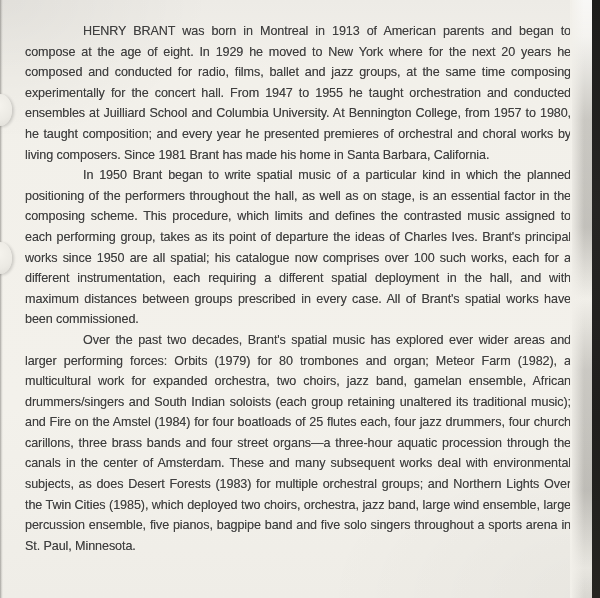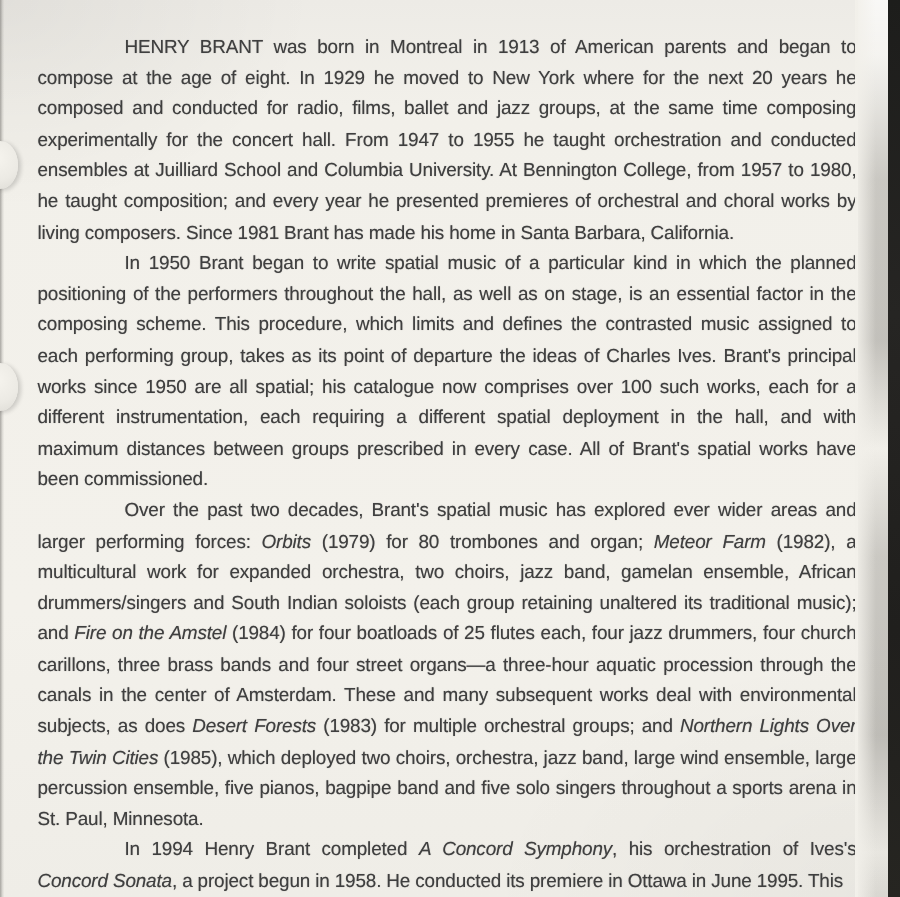--- a/index.html
+++ b/index.html
@@ -29,21 +29,20 @@
     color: #3f3f3f;
     text-align: justify;
     text-shadow: 0 0 0.6px rgba(63,63,63,0.55);
   }
   .text-block p.para {
     margin: 0;
     padding: 0;
     text-indent: 58px;
   }
   .text-block .it {
-    font-style: italic;
     margin-top: 44px;
   }
   
   .curl-shadow {
     position: absolute;
     top: 0;
     right: 7px;
     width: 21px;
     height: 100%;
     background:
@@ -99,21 +98,20 @@
   .bump-bottom { top: 242px; }
 </style>
 </head>
 <body>
 
 <div class="page">
   <div class="text-block">
       <p class="para"><span>HENRY BRANT was born in Montreal in 1913 of American parents and began to compose at the age of eight. In 1929 he moved to New York where for the next 20 years he composed and conducted for radio, films, ballet and jazz groups, at the same time composing experimentally for the concert hall. From 1947 to 1955 he taught orchestration and conducted ensembles at Juilliard School and Columbia University. At Bennington College, from 1957 to 1980, he taught composition; and every year he presented premieres of orchestral and choral works by living composers. Since 1981 Brant has made his home in Santa Barbara, California.</span></p>
       <p class="para"><span>In 1950 Brant began to write spatial music of a particular kind in which the planned positioning of the performers throughout the hall, as well as on stage, is an essential factor in the composing scheme. This procedure, which limits and defines the contrasted music assigned to each performing group, takes as its point of departure the ideas of Charles Ives. Brant's principal works since 1950 are all spatial; his catalogue now comprises over 100 such works, each for a different instrumentation, each requiring a different spatial deployment in the hall, and with maximum distances between groups prescribed in every case. All of Brant's spatial works have been commissioned.</span></p>
       <p class="para"><span>Over the past two decades, Brant's spatial music has explored ever wider areas and larger performing forces: </span><span class="it">Orbits</span><span> (1979) for 80 trombones and organ; </span><span class="it">Meteor Farm</span><span> (1982), a multicultural work for expanded orchestra, two choirs, jazz band, gamelan ensemble, African drummers/singers and South Indian soloists (each group retaining unaltered its traditional music); and </span><span class="it">Fire on the Amstel</span><span> (1984) for four boatloads of 25 flutes each, four jazz drummers, four church carillons, three brass bands and four street organs—a three-hour aquatic procession through the canals in the center of Amsterdam. These and many subsequent works deal with environmental subjects, as does </span><span class="it">Desert Forests</span><span> (1983) for multiple orchestral groups; and </span><span class="it">Northern Lights Over the Twin Cities</span><span> (1985), which deployed two choirs, orchestra, jazz band, large wind ensemble, large percussion ensemble, five pianos, bagpipe band and five solo singers throughout a sports arena in St. Paul, Minnesota.</span></p>
-      <p class="para"><span>In 1994 Henry Brant completed </span><span class="it">A Concord Symphony</span><span>, his orchestration of Ives's </span><span class="it">Concord Sonata</span><span>, a project begun in 1958. He conducted its premiere in Ottawa in June 1995. This</span></p>
     </div>
 
   <div class="curl-shadow"></div>
   <div class="curl-fade"></div>
   <div class="edge-right"></div>
   <div class="edge-left"></div>
   <div class="bump bump-top"></div>
   <div class="bump bump-bottom"></div>
 </div>
 

